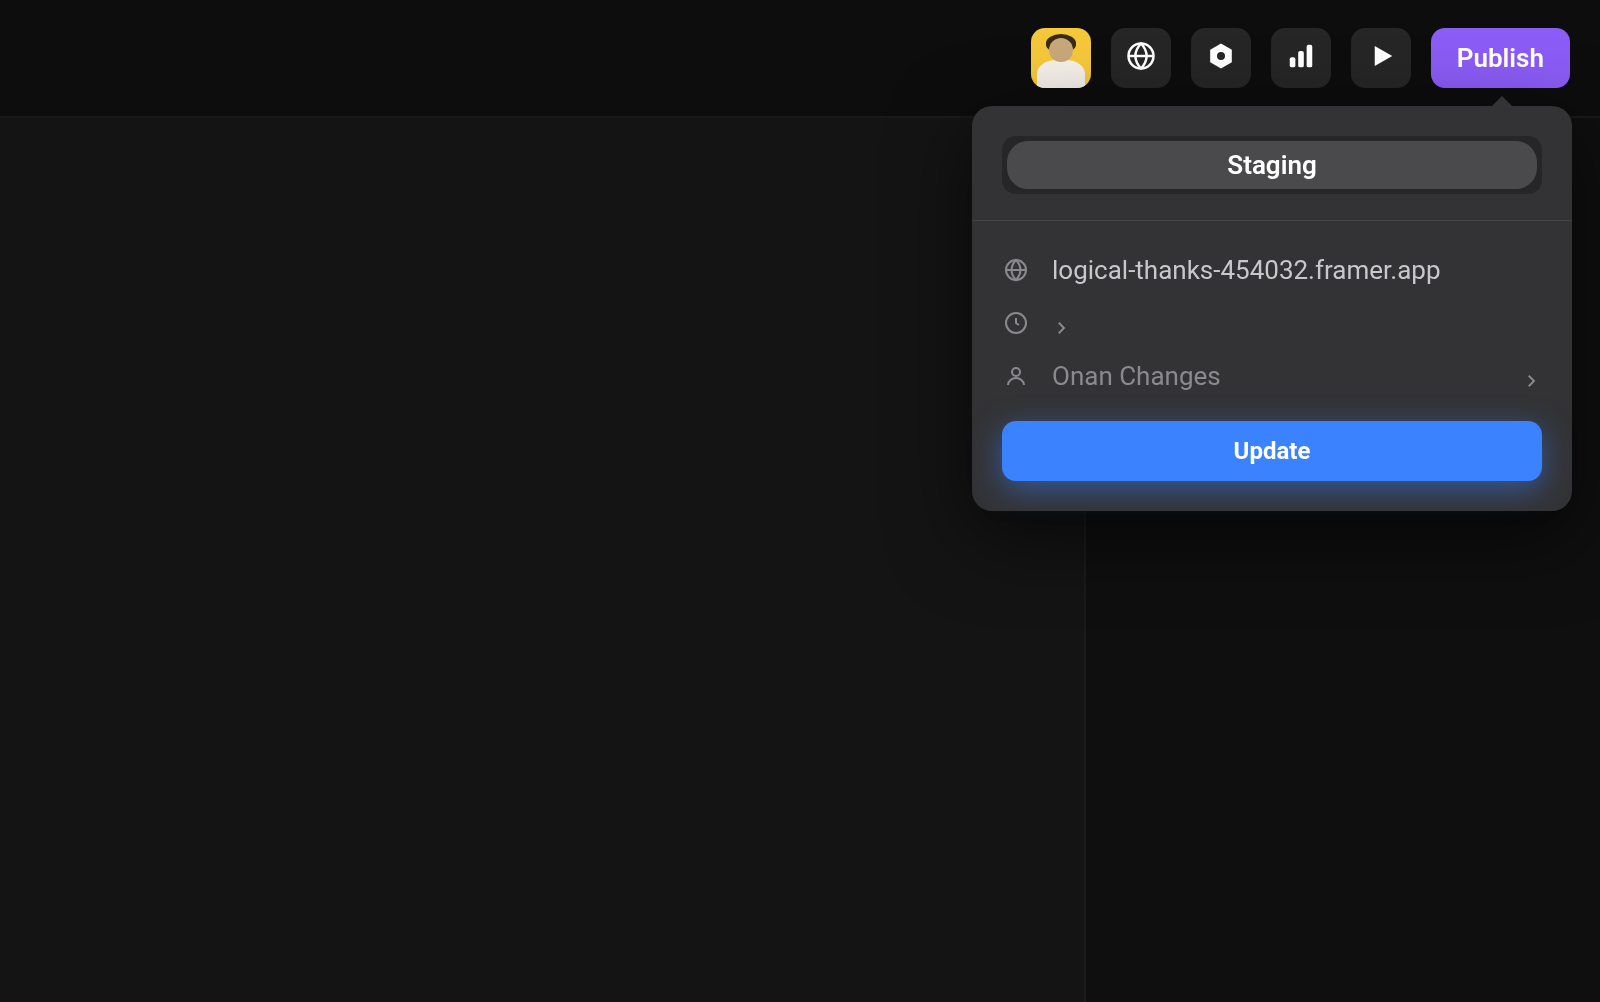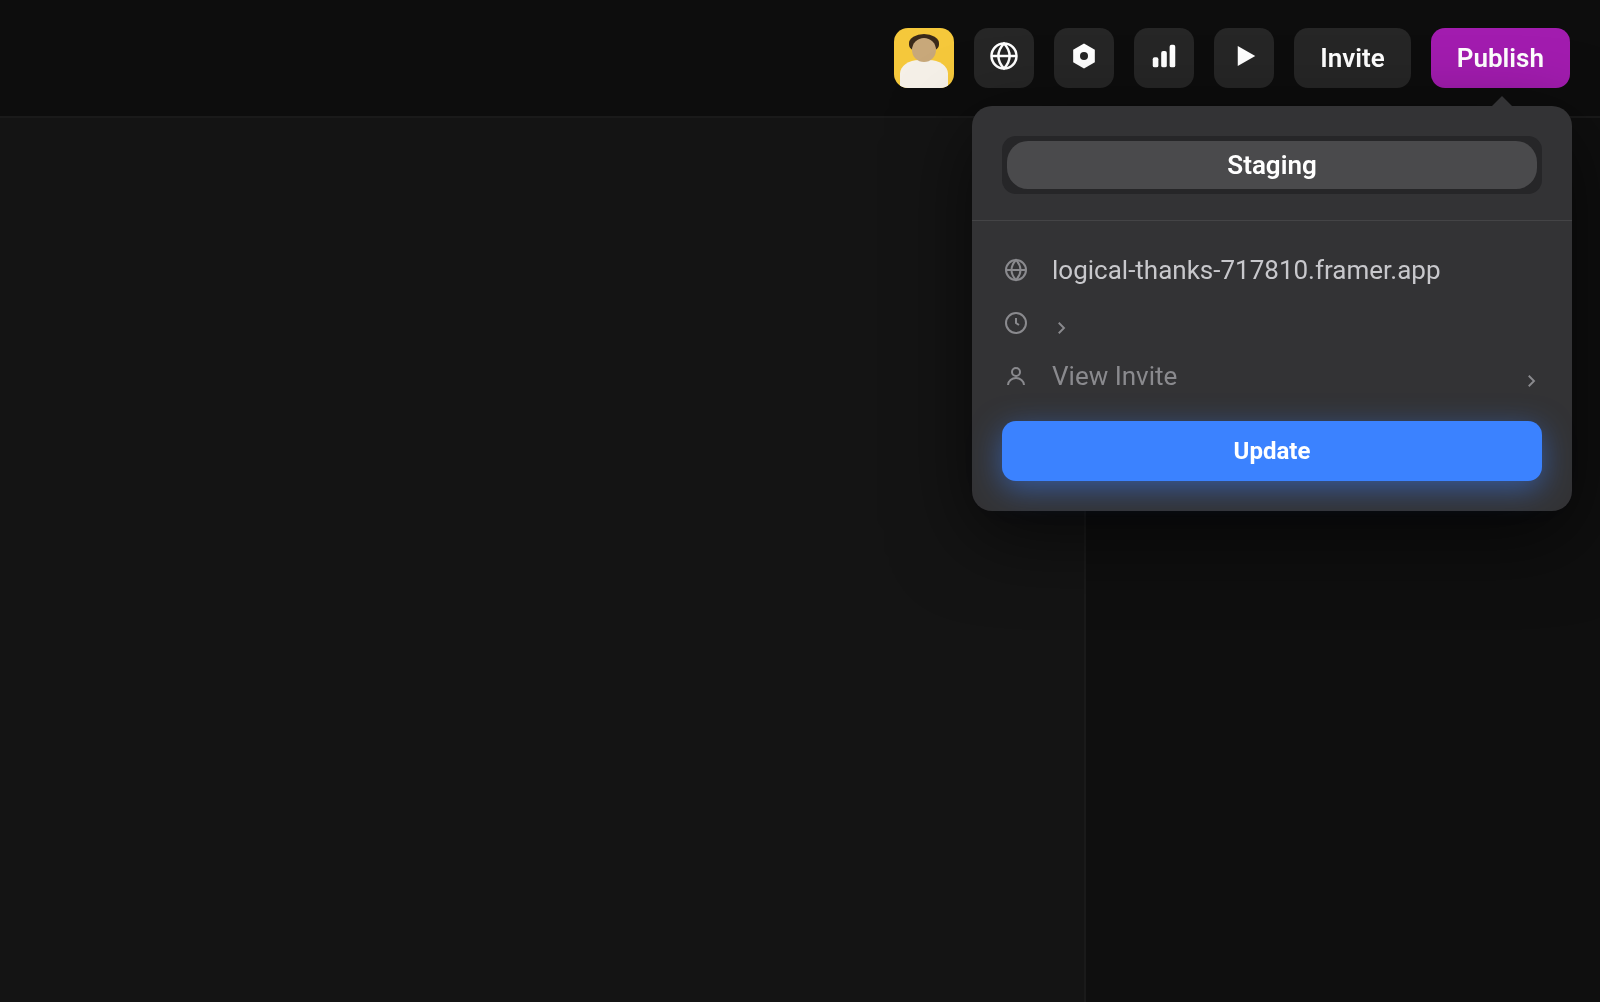--- a/index.html
+++ b/index.html
@@ -75,21 +75,21 @@
     background: #262626;
     display: flex;
     align-items: center;
     justify-content: center;
     font-size: 26px;
     font-weight: 600;
     color: #ffffff;
     cursor: pointer;
   }
   .text-btn.primary {
-    background: #a21caf;
+    background: #8b5cf6;
   }
 
   
   .right-panel {
     position: absolute;
     top: 118px;
     right: 0;
     width: 516px;
     bottom: 0;
     background: #0f0f0f;
@@ -250,23 +250,20 @@
   </div>
 
   <div class="icon-btn">
     <span>
       <svg viewBox="0 0 24 24" fill="#ffffff">
         <path d="M7 4l14 8-14 8V4z"></path>
       </svg>
     </span>
   </div>
 
-  <div class="text-btn">
-    <span>Invite</span>
-  </div>
 
   <div class="text-btn primary">
     <span>Publish</span>
   </div>
 </div>
 
 <div class="popover">
 
   <div class="segmented">
     <div class="segmented-item active">
@@ -277,21 +274,21 @@
   <div class="divider"></div>
 
   <div class="row clickable">
     <span class="row-icon">
       <svg viewBox="0 0 24 24" fill="none" stroke="#8a8a8e" stroke-width="2">
         <circle cx="12" cy="12" r="10"></circle>
         <path d="M2 12h20"></path>
         <path d="M12 2c2.8 3 4.5 6.5 4.5 10S14.8 19 12 22c-2.8-3-4.5-6.5-4.5-10S9.2 5 12 2z"></path>
       </svg>
     </span>
-    <span class="row-text">logical-thanks-717810.framer.app</span>
+    <span class="row-text">logical-thanks-454032.framer.app</span>
   </div>
 
   <div class="row clickable">
     <span class="row-icon">
       <svg viewBox="0 0 24 24" fill="none" stroke="#8a8a8e" stroke-width="2">
         <circle cx="12" cy="12" r="10"></circle>
         <path d="M12 7v5l3 2"></path>
       </svg>
     </span>
     <span class="chev">
@@ -301,21 +298,21 @@
     </span>
   </div>
 
   <div class="row clickable">
     <span class="row-icon">
       <svg viewBox="0 0 24 24" fill="none" stroke="#8a8a8e" stroke-width="2">
         <circle cx="12" cy="8" r="4"></circle>
         <path d="M4 21c0-4 4-7 8-7s8 3 8 7"></path>
       </svg>
     </span>
-    <span class="row-text muted">View Invite</span>
+    <span class="row-text muted">Onan Changes</span>
     <span class="chev">
       <svg viewBox="0 0 24 24" fill="none" stroke="#8a8a8e" stroke-width="2.5">
           <path d="M9 5l7 7-7 7"></path>
         </svg>
     </span>
   </div>
 
   <div class="update-btn-wrap">
     <div class="update-btn">
       <span>Update</span>

